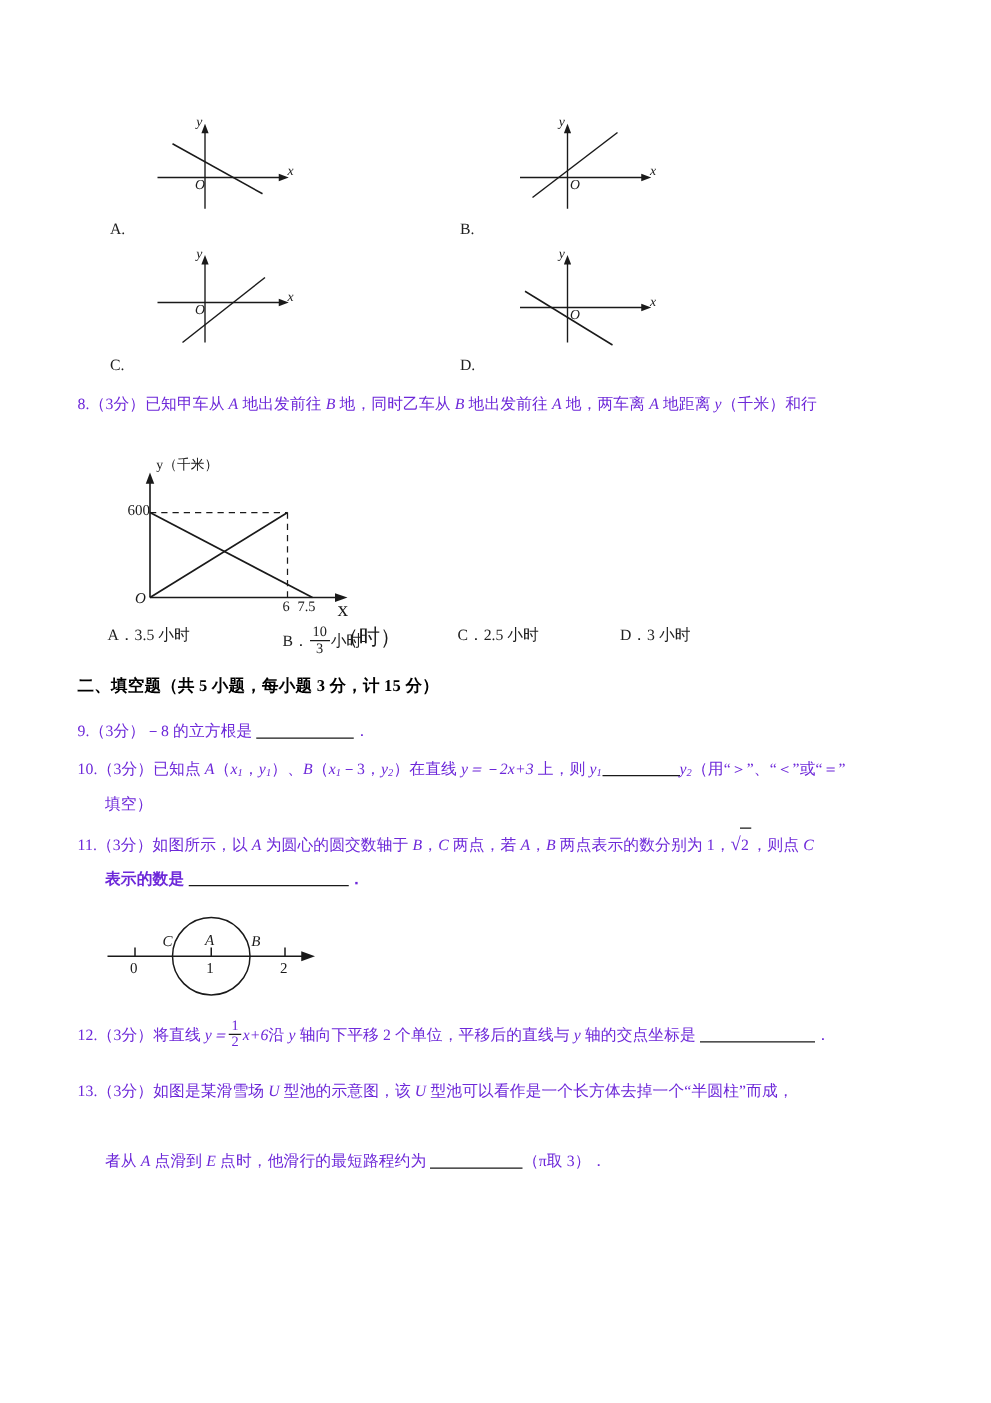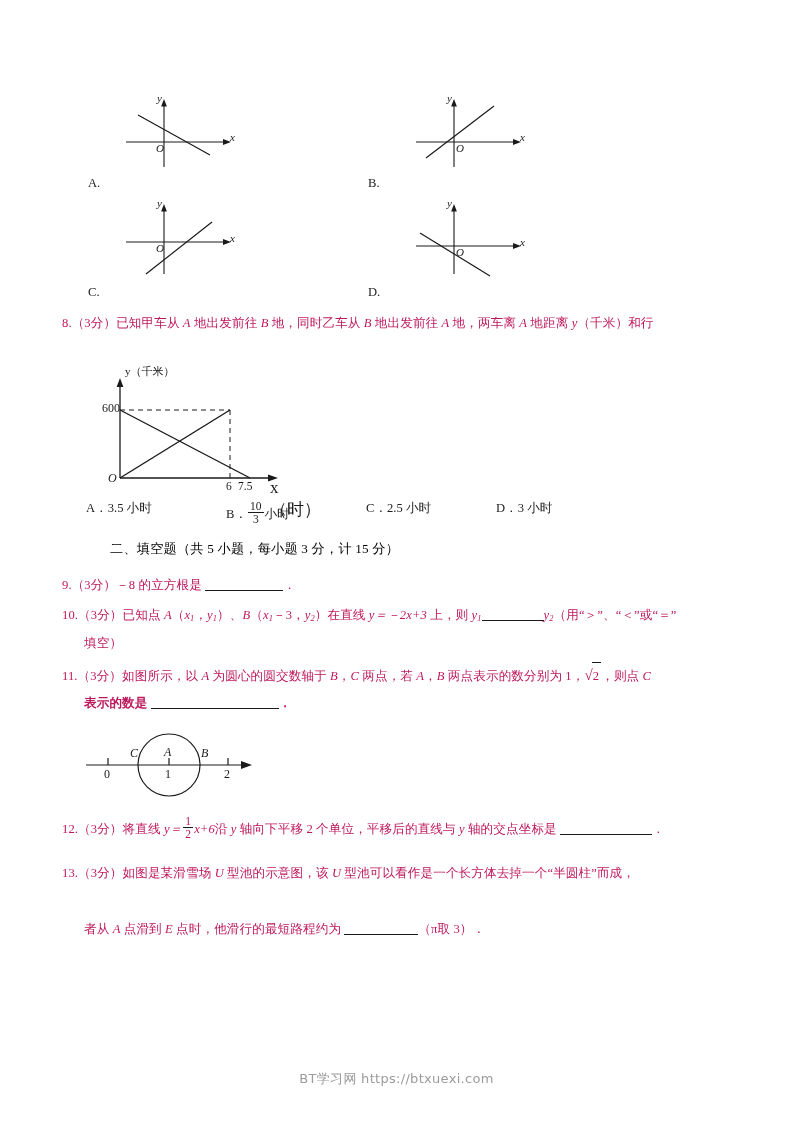--- a/index.html
+++ b/index.html
@@ -20,32 +20,31 @@
     left: 0; top: 0;
     width: 793px;
     height: 1122px;
   }
 
   
   .qtext {
     position: absolute;
     font-size: 12.6px;
     line-height: 26px;
-    color: #be185d;
+    color: #6d28d9;
     letter-spacing: 0.1px;
     white-space: nowrap;
   }
   .sec-head {
     position: absolute;
     font-size: 13.2px;
-    font-weight: normal;
+    font-weight: bold;
     color: #000;
     letter-spacing: 0.2px;
     white-space: nowrap;
-    margin-left: 48px;
   }
   .opt-label {
     position: absolute;
     font-size: 12.6px;
     color: #202020;
   }
   .choice-row {
     position: absolute;
     font-size: 12.6px;
     color: #202020;
@@ -241,15 +240,14 @@
   </div>
 
   <div class="qtext" style="left:62px; top:860px;">
     <span>13.</span><span>（3分）</span><span>如图是某滑雪场 </span><i class="v">U</i><span> 型池的示意图，该 </span><i class="v">U</i><span> 型池可以看作是一个长方体去掉一个“半圆柱”而成，</span>
   </div>
   <div class="qtext" style="left:84px; top:916px;">
     <span>者从 </span><i class="v">A</i><span> 点滑到 </span><i class="v">E</i><span> 点时，他滑行的最短路程约为</span>
     <span class="blank" style="width:74px;"></span><span>（π取 3）．</span>
   </div>
 
-  <div class="footer" style="top:1070px;">BT学习网 https://btxuexi.com</div>
 
 </div>
 
 </body></html>

